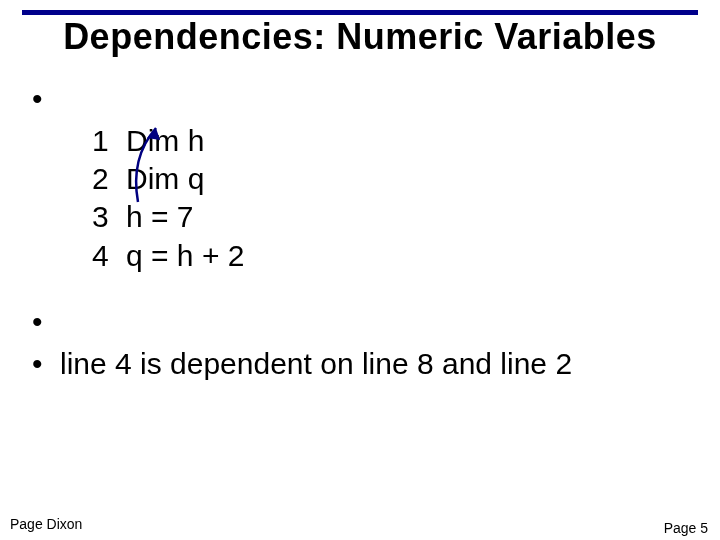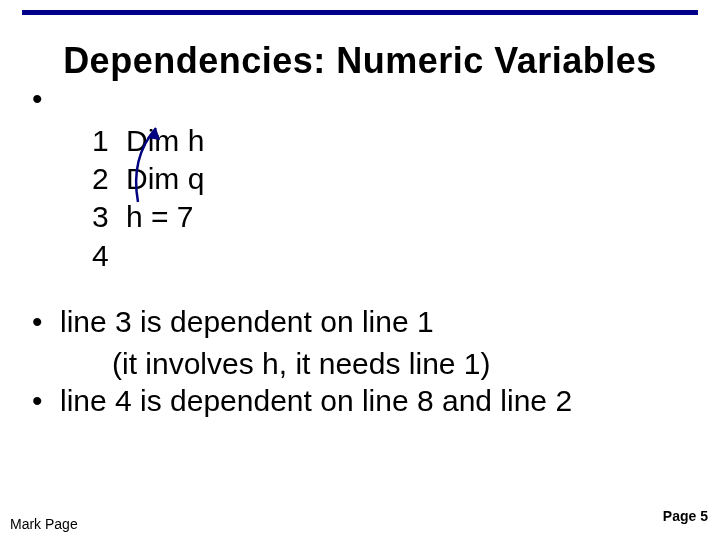--- a/index.html
+++ b/index.html
@@ -28,21 +28,20 @@
   }
   .title {
     position: absolute;
     left: 0;
     right: 0;
     top: 16px;
     text-align: center;
     font-size: 36px;
     font-weight: bold;
     letter-spacing: 0.5px;
-    margin-top: 24px;
   }
   .body {
     position: absolute;
     left: 32px;
     top: 80px;
     font-size: 30px;
     line-height: 1.25;
   }
   .bullet {
     display: flex;
@@ -72,23 +71,22 @@
   }
   .footer-left {
     position: absolute;
     left: 10px;
     bottom: 8px;
     font-size: 14px;
   }
   .footer-right {
     position: absolute;
     right: 12px;
-    bottom: 16px;
+    bottom: 4px;
     font-size: 14px;
-    font-weight: bold;
   }
   .arrow {
     position: absolute;
     pointer-events: none;
   }
 </style>
 </head>
 <body>
 
 <div class="slide">
@@ -111,37 +109,36 @@
       <div class="code-row">
         <span class="ln">2</span>
         <span>Dim q</span>
       </div>
       <div class="code-row">
         <span class="ln">3</span>
         <span> h = 7</span>
       </div>
       <div class="code-row">
         <span class="ln">4</span>
+        <span> q = h + 2</span>
       </div>
     </div>
 
     <div class="bullet">
       <span class="dot">•</span>
-      <span>line 3 is dependent on line 1</span>
     </div>
-    <div class="indent">(it involves h, it needs line 1)</div>
 
     <div class="bullet">
       <span class="dot">•</span>
       <span>line 4 is dependent on line 8 and line 2</span>
     </div>
 
   </div>
 
   <svg class="arrow" style="left:120px; top:118px; width:60px; height:90px;" viewBox="0 0 60 90">
     <path d="M 18 84 Q 10 40 36 10" stroke="#000080" stroke-width="2.5" fill="none"></path>
     <polygon points="36,10 27,20 40,22" fill="#000080"></polygon>
   </svg>
 
-  <div class="footer-left">Mark Page</div>
+  <div class="footer-left">Page Dixon</div>
   <div class="footer-right">Page 5</div>
 
 </div>
 
 </body></html>

